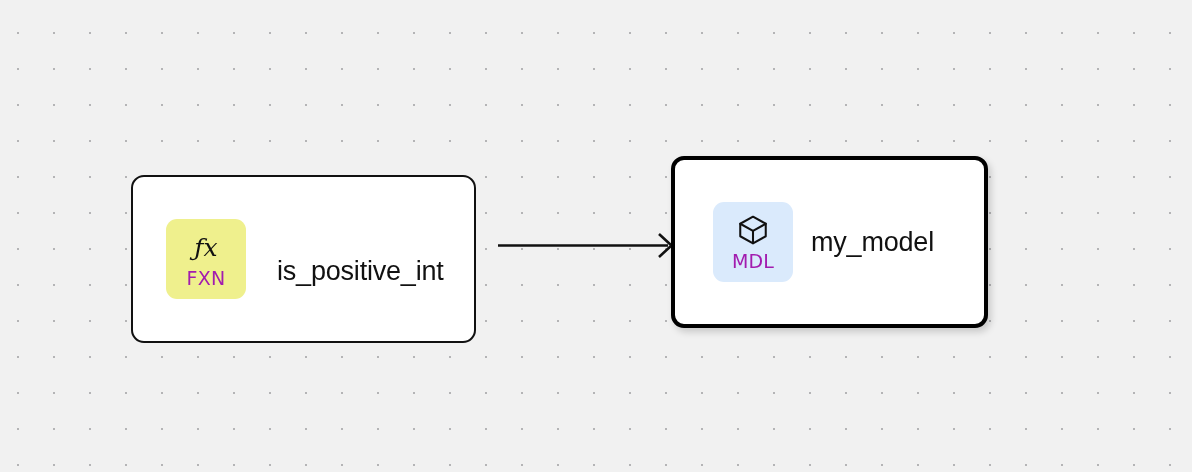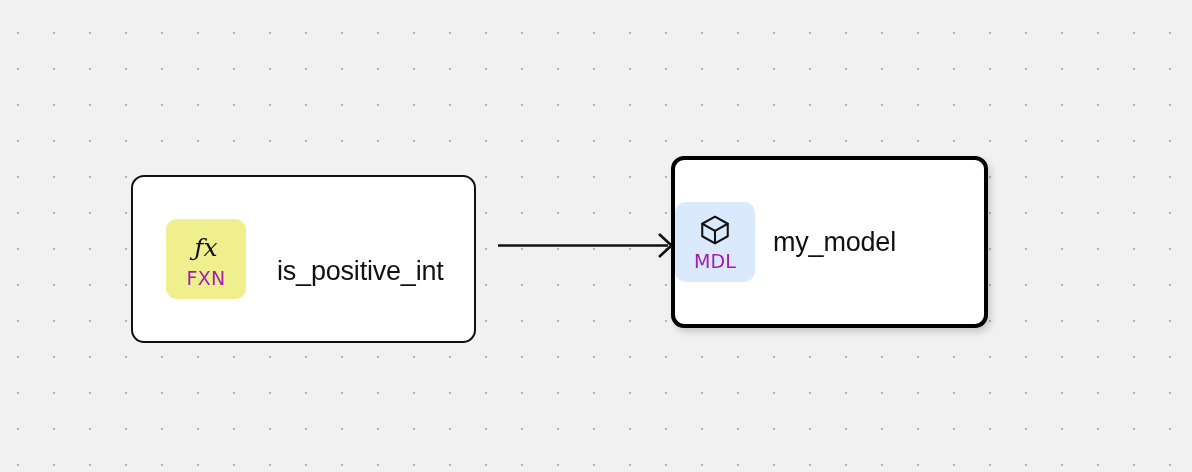--- a/index.html
+++ b/index.html
@@ -82,20 +82,21 @@
     justify-content: center;
     flex: 0 0 auto;
   }
 
   .badge-fxn {
     margin-left: 33px;
     background: #eff08d;
   }
 
   .badge-mdl {
+    margin-left: 38px;
     background: #daeafc;
   }
 
   .badge-glyph {
     height: 34px;
     display: flex;
     align-items: center;
     justify-content: center;
     line-height: 1;
   }

